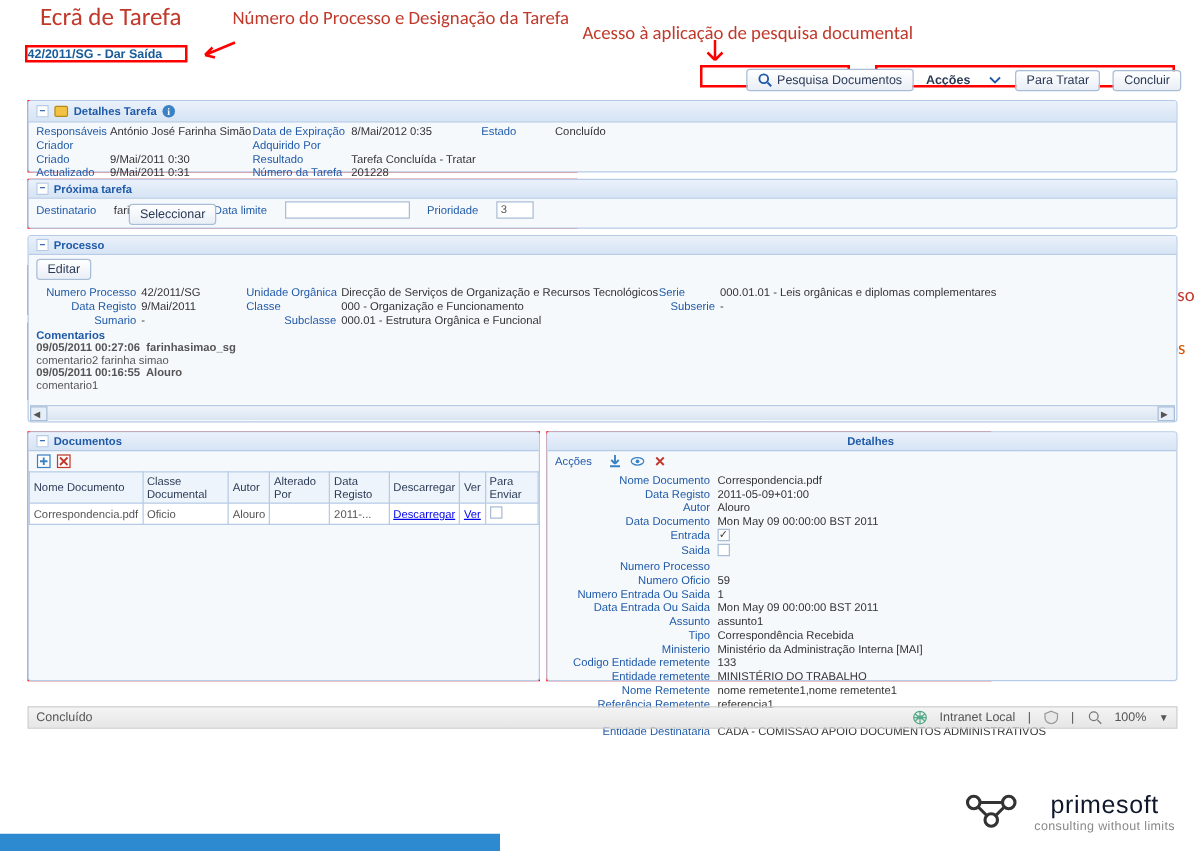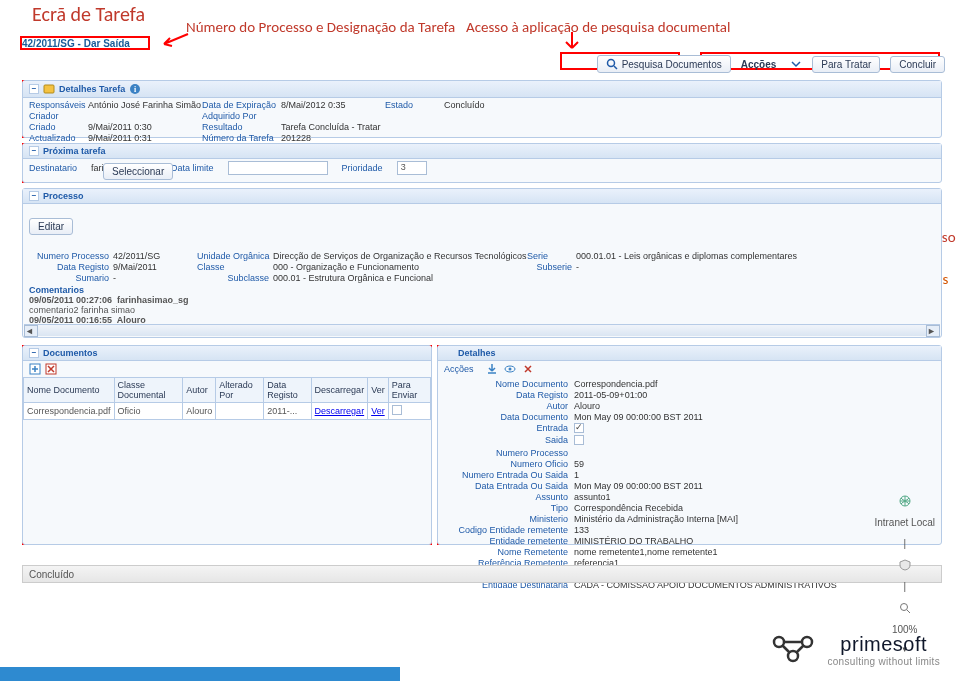--- a/index.html
+++ b/index.html
@@ -186,42 +186,42 @@
   
   .statusbar{
     position:absolute; left:22px; bottom:98px; width:920px;
     height:18px;
     background:linear-gradient(#f4f4f4,#e6e6e6);
     border:1px solid #ccc;
     display:flex; align-items:center; justify-content:space-between;
     font-size:10px; color:#555;
     padding:0 6px;
   }
-  .statusbar .right{display:flex; gap:10px; align-items:center;flex-direction:column;}
+  .statusbar .right{display:flex; gap:10px; align-items:center;}
   
   .logo{
     position:absolute; right:20px; bottom:14px;
     display:flex; align-items:center; gap:10px;
   }
   .logo .mark svg{width:46px;height:30px;}
   .logo .name{font-family:Arial,sans-serif;}
   .logo .big{font-size:20px; color:#0f172a; font-weight:300; letter-spacing:0.5px;text-align:center;}
   .logo .tag{font-size:10px; color:#888; letter-spacing:0.3px;}
   .footerbar{
     position:absolute; left:0; bottom:0; width:400px; height:14px;
     background:#2e8ad0;
   }
   .chk{display:inline-block;width:10px;height:10px;border:1px solid var(--border);background:#fff;}
   .chk.on::after{content:"✓";font-size:9px;color:#444;position:relative;top:-2px;}
 </style>
 </head>
 <body>
 
 <div class="ann-title" style="left:32px;top:2px;">Ecrã de Tarefa</div>
-<div class="ann-sub" style="left:186px;top:18px;">Número do Processo e Designação da Tarefa</div>
+<div class="ann-sub" style="left:186px;top:6px;">Número do Processo e Designação da Tarefa</div>
 <div class="ann-sub" style="left:466px;top:18px;">Acesso à aplicação de pesquisa documental</div>
 <div class="ann-sub" style="left:484px;top:110px;">Tarefa em execução</div>
 <div class="ann-sub" style="left:756px;top:110px;">Próximos passo do fluxo</div>
 <div class="ann-sub" style="left:484px;top:164px;">Dados para próxima tarefa do fluxo</div>
 <div class="ann-sub" style="left:810px;top:228px;">Metadados do Processo</div>
 <div class="ann-sub" style="left:810px;top:270px; color:var(--annOrange);">Comentários anexados ao Processo</div>
 <div class="ann-sub" style="left:120px;top:480px;">Documentos do Processo</div>
 <div class="ann-sub" style="left:810px;top:430px; color:var(--annOrange);">Metadados do</div>
 <div class="ann-sub" style="left:810px;top:446px; color:var(--annOrange);">documento</div>
 <div class="ann-sub" style="left:810px;top:462px; color:var(--annOrange);">seleccionado</div>
@@ -349,21 +349,21 @@
   <div style="position:absolute;left:80px;bottom:2px;text-decoration:underline;">
     <span class="btn">Seleccionar</span>
   </div>
 </div>
 
 <div id="processo" class="panel">
   <div class="panel-hd">
     <span class="mini-toggle">−</span>
     <span>Processo</span>
   </div>
-  <div style="padding:14px 6px;">
+  <div style="padding:3px 6px;">
     <span class="btn">Editar</span>
   </div>
   <div class="meta">
     <span class="lbl" style="text-align:right;">Numero Processo</span>
     <span class="val">42/2011/SG</span>
     <span class="lbl" style="text-align:right;">Unidade Orgânica</span>
     <span class="val">Direcção de Serviços de Organização e Recursos Tecnológicos</span>
     <span class="lbl" style="text-align:left;">Serie</span>
     <span class="val">000.01.01 - Leis orgânicas e diplomas complementares</span>
 
@@ -441,21 +441,21 @@
       <td>2011-...</td>
       <td><a href="#">Descarregar</a></td>
       <td><a href="#">Ver</a></td>
       <td><span class="chk"></span></td>
     </tr>
       </tbody>
   </table>
 </div>
 
 <div id="detalhes" class="panel">
-  <div class="panel-hd" style="justify-content:flex-start;padding-left:20px;">
+  <div class="panel-hd" style="justify-content:center;padding-left:20px;">
     <span>Detalhes</span>
   </div>
   <div style="padding:2px 6px;display:flex;gap:6px;align-items:center;">
     <span class="lbl">Acções</span>
     <span class="icon"><svg viewBox="0 0 12 12">
           <path d="M6 1 V8 M6 8 L3 5 M6 8 L9 5 M2 10 H10" stroke="#3b82c4" fill="none" stroke-width="1.5"></path>
         </svg></span>
     <span class="icon"><svg viewBox="0 0 12 12">
           <ellipse cx="6" cy="6" rx="5" ry="3" fill="none" stroke="#3b82c4"></ellipse>
           <circle cx="6" cy="6" r="1.5" fill="#3b82c4"></circle>

